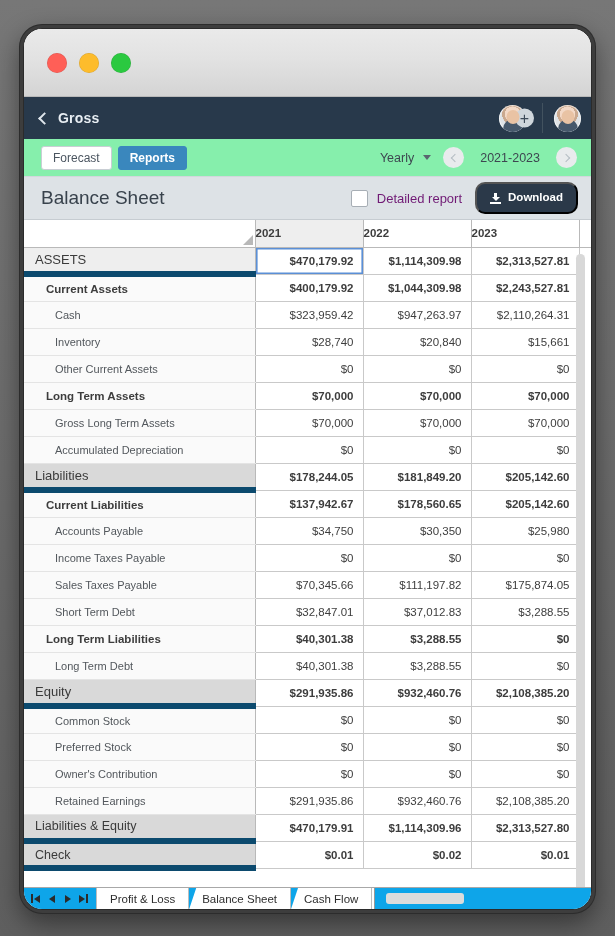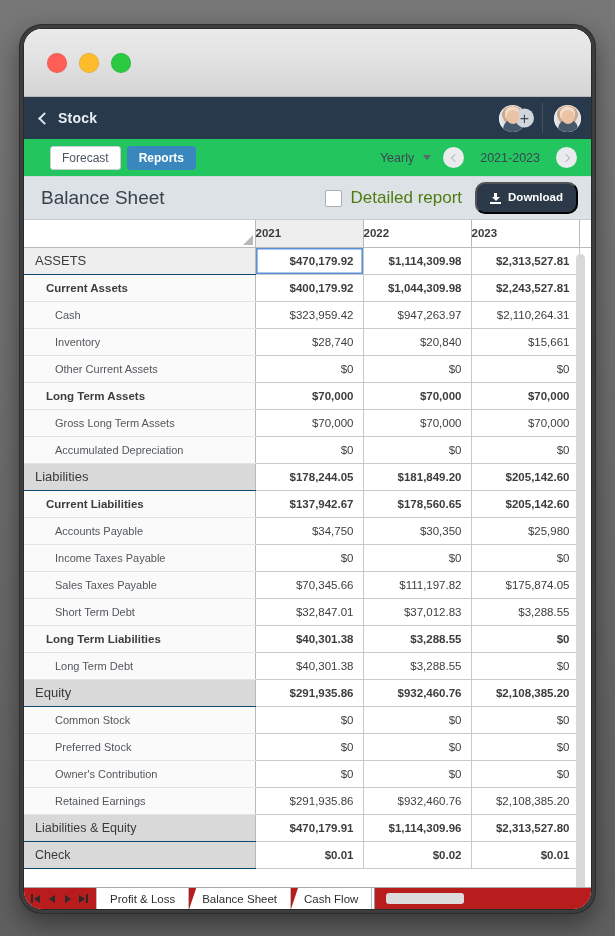--- a/index.html
+++ b/index.html
@@ -78,22 +78,22 @@
     width: 19px; height: 19px; border-radius: 50%;
     background: #cfd6dc; color:#3c4a59;
     display:flex; align-items:center; justify-content:center;
     font-size: 16px; line-height:1; font-weight: 300;
   }
   .avatar-divider { width:1px; height:30px; background:#42525f; margin: 0 11px 0 2px; }
 
   
   .toolbar {
     height: 38px; flex: 0 0 38px;
-    background:#22c55e; border-bottom:1px solid #d2d7dc;
-    display:flex; align-items:center; padding: 0 14px 0 26px;
+    background:#86efac; border-bottom:1px solid #d2d7dc;
+    display:flex; align-items:center; padding: 0 14px 0 17px;
   }
   .btn-forecast {
     font-size: 12px; color:#4b5560; background:#fff;
     border:1px solid #c9ced4; border-radius:3px;
     padding: 5px 11px; line-height:1;
   }
   .btn-reports {
     font-size: 12px; color:#fff; background:#3a87bd; font-weight:bold;
     border:1px solid #3a87bd; border-radius:3px;
     padding: 5px 11px; line-height:1; margin-left:6px;
@@ -113,21 +113,21 @@
   
   .reportbar {
     height: 43px; flex: 0 0 43px;
     background:#dde2e6;
     display:flex; align-items:center; padding: 0 13px 0 17px;
     border-bottom:1px solid #c6ccd1;
   }
   .report-title { font-size:19px; color:#38424c; }
   .chk-wrap { display:flex; align-items:center; gap:9px; margin-right:13px; }
   .chk { width:17px;height:17px;background:#fff;border:1px solid #a7aeb5;border-radius:2px; }
-  .chk-label { font-size:17px; color:#4d7c0f; }
+  .chk-label { font-size:13px; color:#701a75; }
   .btn-download {
     background:#2b3949; color:#fff; font-size:11.5px; font-weight:bold;
     border-radius:10px; padding: 8px 13px; display:flex; align-items:center; gap:7px; line-height:1;
   }
   .dl-icon { display:block; width:11px; height:11px; position:relative; }
   .dl-icon i { position:absolute; left:4px; top:0; width:3px; height:6px; background:#fff; }
   .dl-icon b { position:absolute; left:1.5px; top:4px; width:0;height:0;
     border-left:4px solid transparent;border-right:4px solid transparent;border-top:4.5px solid #fff; }
   .dl-icon u { position:absolute; left:0; bottom:0; width:11px; height:1.8px; background:#fff; }
 
@@ -151,40 +151,40 @@
     text-align:left; font-weight:bold; font-size:12px; color:#30373d;
     background:#fff; border:1px solid #b9b9b9; border-top:none;
   }
   .hdr-year.active { background:#eeeeee; }
   .hdr-pad { background:#fff; border-bottom:1px solid #b9b9b9; }
 
   td.lbl { border-right:1px solid #b9b9b9; border-bottom:1px solid #e4e4e4; padding-left:14px; background:#fafafa; }
   td.val { border-right:1px solid #c9c9c9; border-bottom:1px solid #c9c9c9; text-align:right; padding-right:9px; background:#fff; }
   td.pad { background:#fff; border-bottom:none; }
 
-  tr.lvl0 td.lbl { background:#d9d9d9; font-size:13px; color:#3a3a3a; padding-left:11px; border-bottom:1px solid #0c4a6e; }
+  tr.lvl0 td.lbl { background:#d9d9d9; font-size:13px; color:#3a3a3a; padding-left:11px; border-bottom:6px solid #0c4a6e; }
   tr.lvl0.assets td.lbl { background:#eeeeee; }
   tr.lvl0 td.val { font-weight:bold; }
   tr.lvl1 td.lbl { font-weight:bold; font-size:11.5px; padding-left:22px; }
   tr.lvl1 td.val { font-weight:bold; }
   tr.lvl2 td.lbl { padding-left:31px; color:#52575c; font-size:11px; }
   tr.total td.lbl { background:#d9d9d9; font-size:12.5px; padding-left:11px; }
   tr.total td.val { font-weight:bold; }
 
   td.val.selected { box-shadow: inset 0 0 0 1.6px #5b8fd6; }
 
   .vscroll {
     position:absolute; right:6px; top:34px; width:9px; height:640px;
     background:#d8d8d8; border-radius:5px;
   }
 
   
   .tabbar {
     height: 22px; flex: 0 0 22px;
-    background:#b91c1c; border-top:1px solid #a8a8a8;
+    background:#0ea5e9; border-top:1px solid #a8a8a8;
     display:flex; align-items:stretch; padding-left:3px;
   }
   .navbtns { display:flex; align-items:center; gap:1px; padding: 0 5px 0 1px; }
   .navbtn { width:15px; height:16px; display:flex; align-items:center; justify-content:center; position:relative; }
   .tri-r { width:0;height:0;border-top:4.5px solid transparent;border-bottom:4.5px solid transparent;border-left:6px solid #2b2b2b; }
   .tri-l { width:0;height:0;border-top:4.5px solid transparent;border-bottom:4.5px solid transparent;border-right:6px solid #2b2b2b; }
   .bar-l { width:2px;height:9px;background:#2b2b2b;margin-right:1px; }
   .bar-r { width:2px;height:9px;background:#2b2b2b;margin-left:1px; }
   .tab {
     display:flex; align-items:center; padding: 0 13px; font-size:11.5px; color:#2e2e2e;
@@ -204,21 +204,21 @@
 
     <div class="titlebar">
       <span class="light red"></span>
       <span class="light yellow"></span>
       <span class="light green"></span>
     </div>
 
     <div class="appbar">
       <div class="home-link">
         <span class="chev-back"></span>
-        <span>Stock</span>
+        <span>Gross</span>
       </div>
       <div class="spacer"></div>
       <div class="avatars">
         <div class="avatar-group">
           <span class="avatar"></span>
           <span class="add-badge">+</span>
         </div>
         <span class="avatar-divider"></span>
         <span class="avatar"></span>
       </div>

